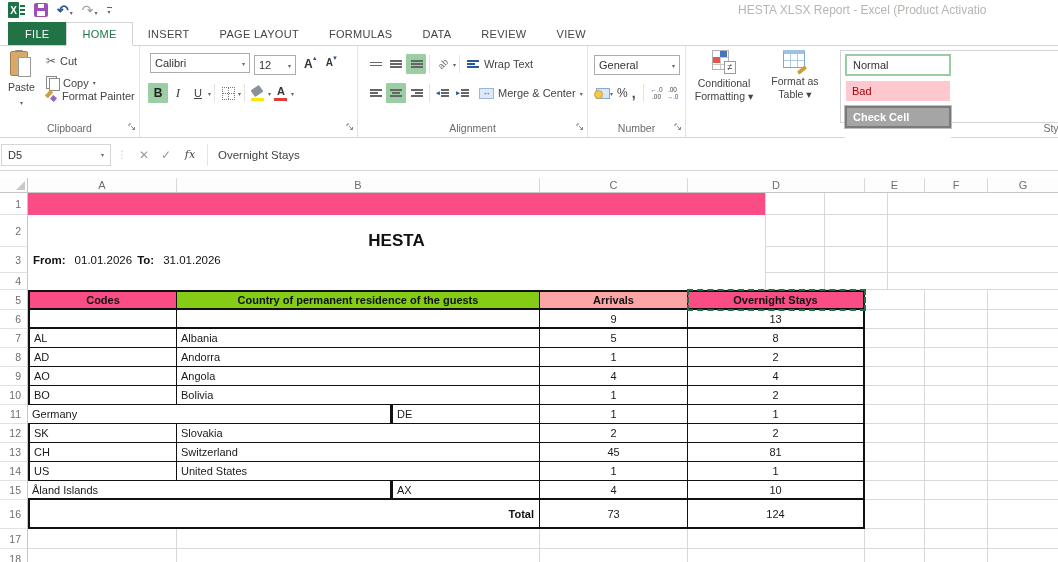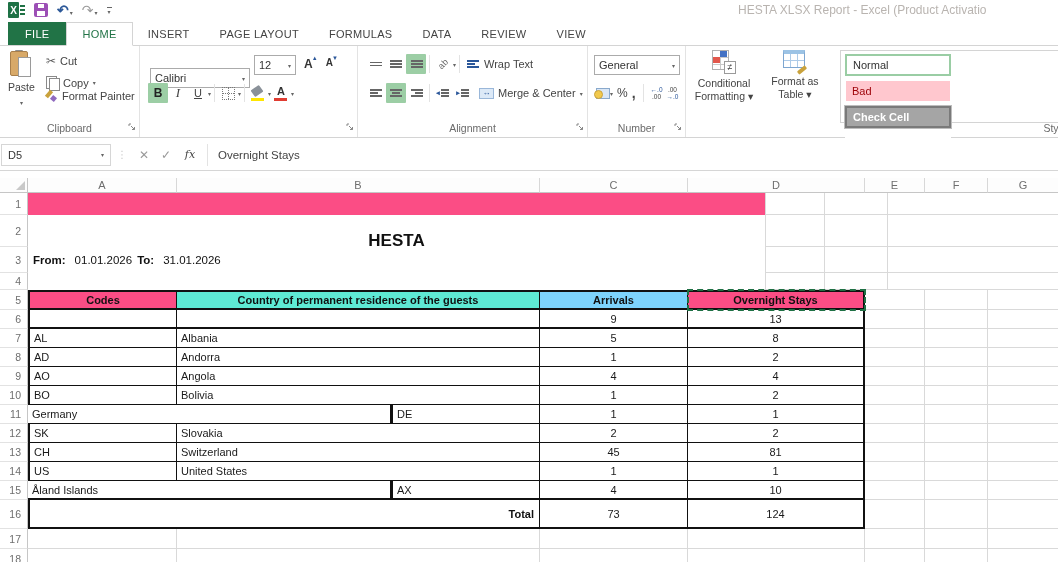--- a/index.html
+++ b/index.html
@@ -223,21 +223,21 @@
       <span>Format Painter</span>
     </div>
     <div class="glabel">Clipboard</div>
     <span class="lau"><svg width="8" height="8">
           <path d="M1 3V1h2" stroke="#888" fill="none"></path>
           <path d="M3 3l3.5 3.5M6.5 4v2.5H4" stroke="#888" fill="none"></path>
         </svg></span>
   </div>
 
   <div class="grp" style="left:140px;width:218px;">
-    <div class="combo" style="position:absolute;left:10px;top:22px;width:100px;">
+    <div class="combo" style="position:absolute;left:10px;top:7px;width:100px;">
       <span>Calibri</span>
         <span class="caret">▾</span>
     </div>
     <div class="combo" style="position:absolute;left:114px;top:9px;width:42px;">
       <span>12</span>
         <span class="caret">▾</span>
     </div>
     <div style="position:absolute;left:164px;top:11px;display:flex;gap:8px;">
       <span class="growA"><span>A</span><i>▲</i></span>
       <span class="shrinkA"><span>A</span><i style="position:absolute;top:-2px;right:0;font-size:6px;color:#2B579A;font-style:normal;">▼</i></span>
@@ -476,22 +476,22 @@
     <div class="rn">4</div>
     <div class="cell plain" style="width:737px;"></div>
     <div class="cell g gl" style="width:60px;"></div>
     <div class="cell g" style="width:63px;"></div>
     <div class="cell g" style="flex:1;border-right:none;"></div>
   </div>
 
   <div class="srow" style="height:20px;">
     <div class="rn">5</div>
     <div class="cell t th first" style="width: 149px; background-color: rgb(251, 77, 133);">Codes</div>
-    <div class="cell t th" style="width: 363px; background-color: #5eead4;">Country of permanent residence of the guests</div>
-    <div class="cell t th" style="width: 148px; background-color: #7dd3fc;">Arrivals</div>
+    <div class="cell t th" style="width: 363px; background-color: #84cc16;">Country of permanent residence of the guests</div>
+    <div class="cell t th" style="width: 148px; background-color: #fca5a5;">Arrivals</div>
     <div class="cell t th last" style="width: 177px; background-color: rgb(251, 77, 133);">Overnight Stays</div>
     <div class="cell g" style="width:60px;"></div>
     <div class="cell g" style="width:63px;"></div>
     <div class="cell g" style="flex:1;border-right:none;"></div>
   </div>
 
   <div class="srow" style="height:19px;">
     <div class="rn">6</div>
     <div class="cell t first txt bb2" style="width:149px;"></div>
     <div class="cell t txt bb2" style="width:363px;"></div>

